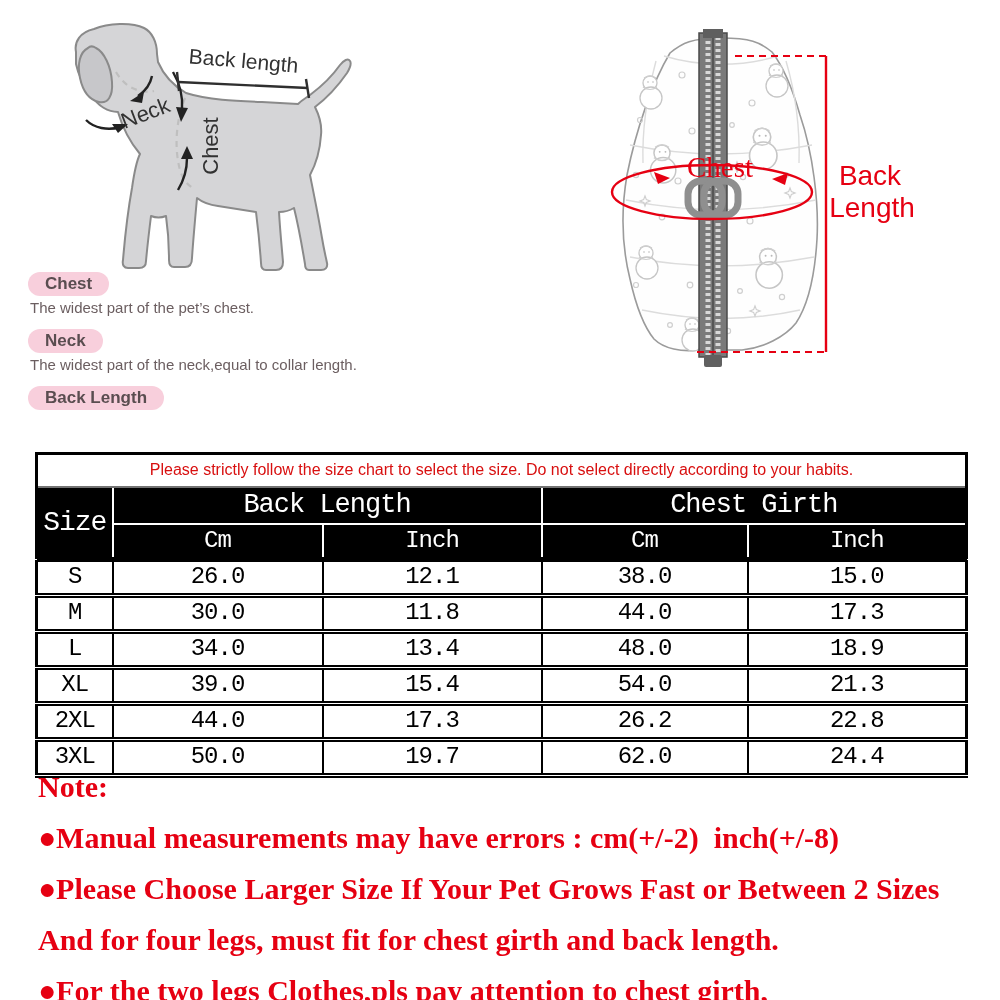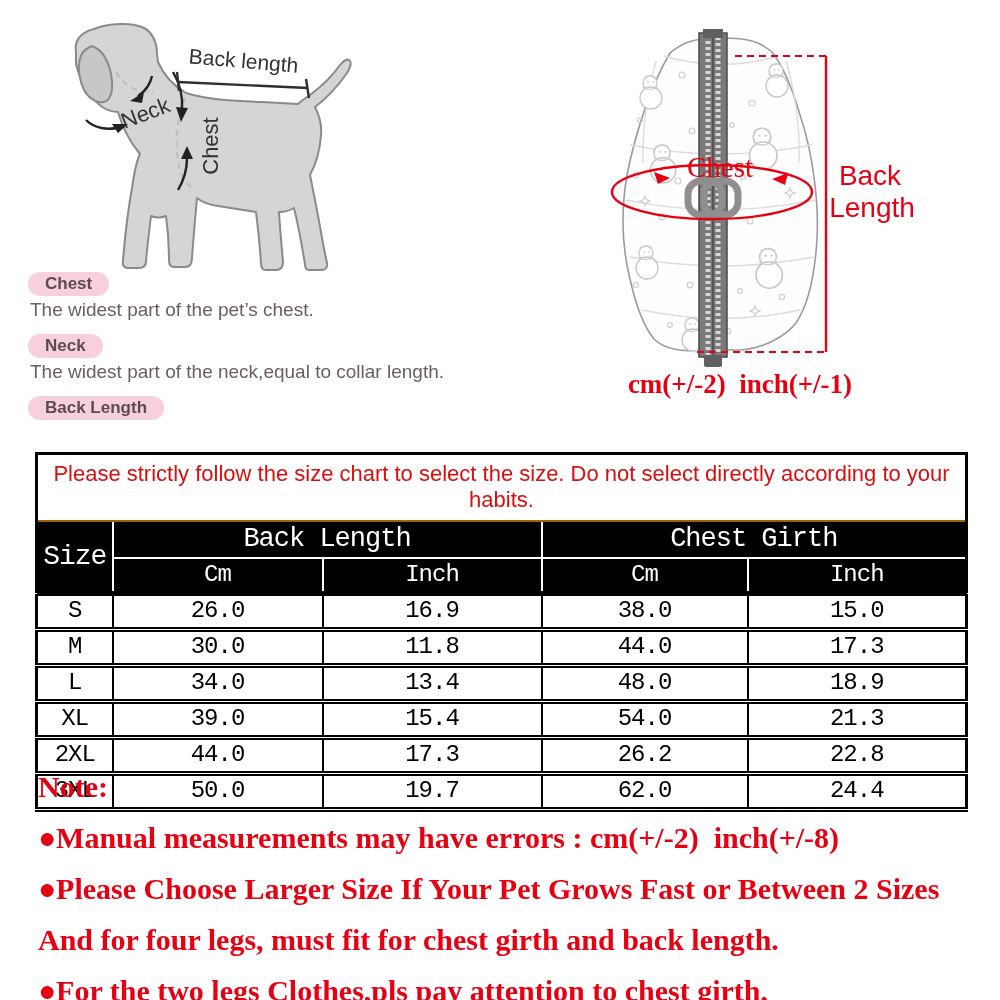--- a/index.html
+++ b/index.html
@@ -11,41 +11,41 @@
   .dog-ear{fill:#c7c7ca;stroke:var(--dog_outline);stroke-width:2;}
   .dash-gray{fill:none;stroke:#bfbfbf;stroke-width:2.2;stroke-dasharray:6 5;}
   .arrow{fill:none;stroke:#222;stroke-width:2.4;}
   .ah{fill:#222;}
   .dog-label{fill:#323232;font-family:"Liberation Sans",sans-serif;}
   .measure{stroke:#2f2f2f;stroke-width:2.4;}
   
   .definitions{position:absolute;left:28px;top:272px;width:470px;}
   .def-pill{display:inline-block;background:var(--pink_badge);color:var(--badge_text);
             font-size:17px;font-weight:bold;padding:2px 17px;border-radius:13px;}
-  .def-desc{font-size:19px;color:var(--body_text);margin:3px 0 13px 2px;}
+  .def-desc{font-size:15px;color:var(--body_text);margin:3px 0 13px 2px;}
   
   .vest-svg{position:absolute;left:600px;top:25px;}
   .vest-outline{fill:#fefefe;stroke:#9b9b9b;stroke-width:1.6;}
   .faint{fill:none;stroke:#dcdcdc;stroke-width:1.4;}
   .pat{fill:#ffffff;stroke:#c6c6c6;stroke-width:1.3;}
   .pat2{fill:none;stroke:#cfcfcf;stroke-width:1.2;}
   .red-ln{fill:none;stroke:var(--red);stroke-width:2.4;}
   .red-dash{fill:none;stroke:var(--red);stroke-width:2.2;stroke-dasharray:7 5;}
   .red-fill{fill:var(--red);}
   .vest-chest-label{fill:var(--red);font-family:"Liberation Serif",serif;font-size:29px;}
   .vest-bl-label{fill:var(--red);font-family:"Liberation Sans",sans-serif;font-size:28px;}
   .tolerance{position:absolute;left:600px;top:369px;width:280px;text-align:center;
              color:var(--red);font-family:"Liberation Serif",serif;font-weight:bold;
              font-size:27px;white-space:pre;}
   
   .size-table{position:absolute;left:35px;top:452px;width:930px;border-collapse:collapse;
               border:3px solid #000;table-layout:fixed;}
   .size-table td,.size-table th{padding:4px;text-align:center;}
   .warning{background:#fff;color:var(--warning_red);font-family:"Liberation Sans",sans-serif;
-           font-size:22px;padding:6px 0 7px 0 !important;border:2px solid #a16207;}
+           font-size:16px;padding:6px 0 7px 0 !important;border:2px solid #737373;}
   .hblack{background:#000;color:#fff;font-family:"Liberation Mono","DejaVu Sans Mono",monospace;
           font-weight:normal;border:2px solid #fff;letter-spacing:-1px;}
   .group-lbl{font-size:27px;padding:2px 0 3px 0 !important;}
   .size-lbl{font-size:28px;}
   .unit-lbl{font-size:24px;padding:2px 0 3px 0 !important;}
   .size-table tbody td{background:#fff;color:#000;font-family:"Liberation Mono","DejaVu Sans Mono",monospace;
           font-size:24px;letter-spacing:-1px;line-height:26px;padding:2px 0 3px 0;
           border-left:2px solid #000;border-right:2px solid #000;
           border-top:5px double #000;border-bottom:5px double #000;}
   
@@ -236,21 +236,20 @@
       <path class="red-dash" d="M 135 31 L 226 31"></path>
       <path class="red-ln" d="M 226 31 L 226 327"></path>
       <path class="red-dash" d="M 97 327 L 226 327"></path>
     </g>
 
     <text class="vest-chest-label" x="120" y="152" text-anchor="middle">Chest</text>
     <text class="vest-bl-label" x="270" y="160" text-anchor="middle">Back</text>
     <text class="vest-bl-label" x="272" y="192" text-anchor="middle">Length</text>
   </svg>
 
-  <div class="tolerance">cm(+/-2)  inch(+/-1)</div>
 
   <table class="size-table">
     <colgroup>
       <col style="width:76px">
         <col style="width:210px">
         <col style="width:219px">
       <col style="width:206px">
         <col style="width:219px">
     </colgroup>
     <thead>
@@ -266,21 +265,21 @@
         <th class="hblack unit-lbl">Cm</th>
         <th class="hblack unit-lbl">Inch</th>
         <th class="hblack unit-lbl">Cm</th>
         <th class="hblack unit-lbl" style="border-right-color:#000">Inch</th>
       </tr>
     </thead>
     <tbody>
         <tr>
           <td>S</td>
           <td>26.0</td>
-          <td>16.9</td>
+          <td>12.1</td>
           <td>38.0</td>
           <td>15.0</td>
         </tr>
         <tr>
           <td>M</td>
           <td>30.0</td>
           <td>11.8</td>
           <td>44.0</td>
           <td>17.3</td>
         </tr>

